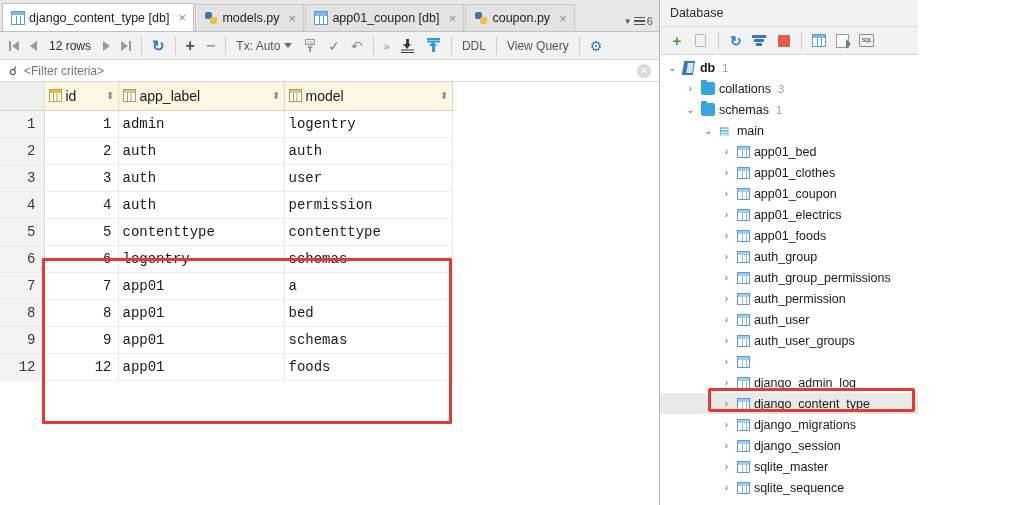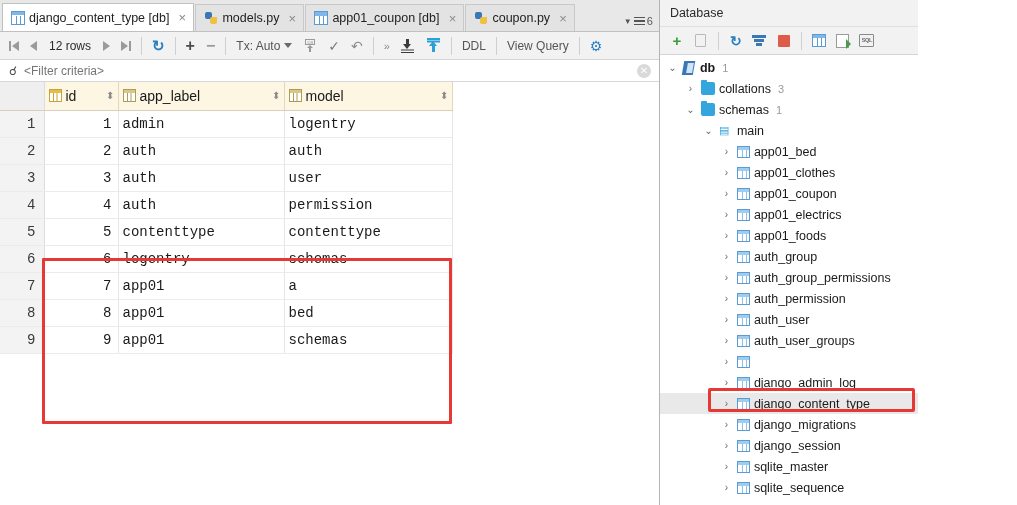--- a/index.html
+++ b/index.html
@@ -512,20 +512,26 @@
               <td class="id">8</td>
               <td class="">app01</td>
               <td class="">bed</td>
             </tr>
             <tr class="">
               <td class="rownum">9</td>
               <td class="id">9</td>
               <td class="">app01</td>
               <td class="">schemas</td>
             </tr>
+            <tr class="">
+              <td class="rownum">12</td>
+              <td class="id">12</td>
+              <td class="">app01</td>
+              <td class="">foods</td>
+            </tr>
           </tbody>
       </table>
 
       <div class="redbox" style="left:42px; top:176px; width:410px; height:166px;"></div>
     </div>
   </div>
 
   <div class="right-pane">
     <div class="rp-title">Database</div>
 

